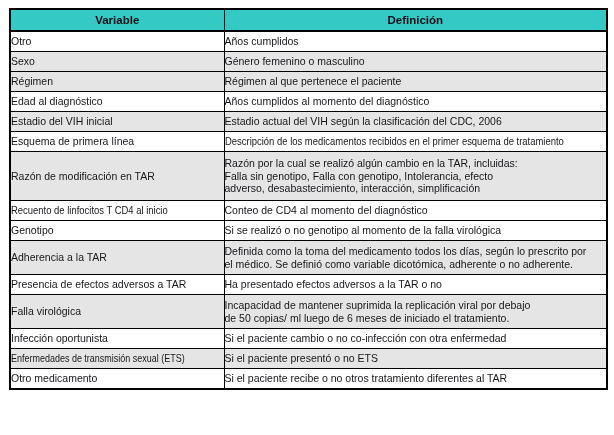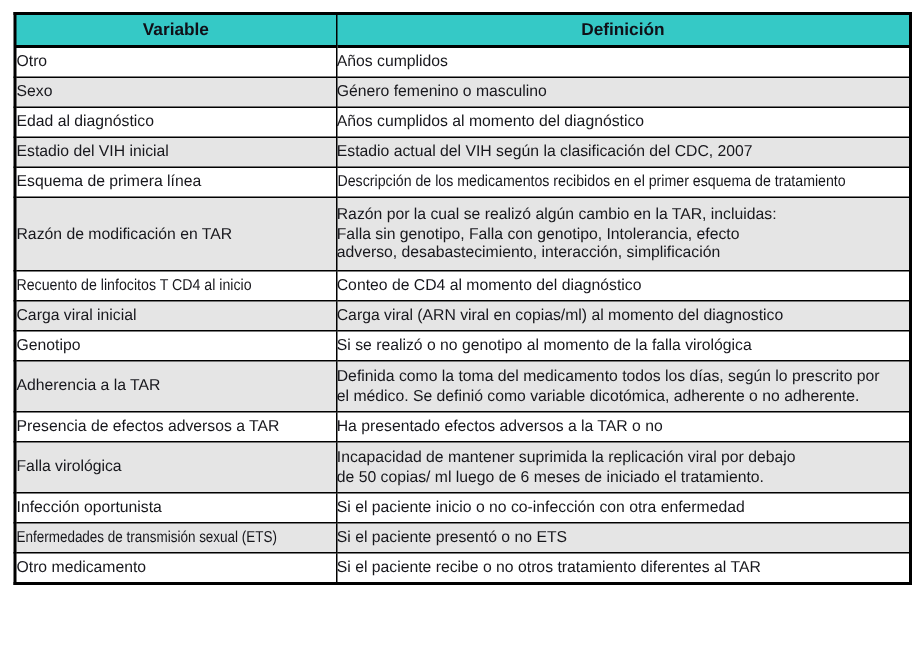--- a/index.html
+++ b/index.html
@@ -108,34 +108,42 @@
             </td>
           </tr>
           <tr class="shade h-1">
             <td class="cell">
               <span class="txt">Sexo</span>
             </td>
             <td class="cell">
               <span class="txt">Género femenino o masculino</span>
             </td>
           </tr>
+          <tr class="shade h-1">
+            <td class="cell">
+              <span class="txt">Régimen</span>
+            </td>
+            <td class="cell">
+              <span class="txt">Régimen al que pertenece el paciente</span>
+            </td>
+          </tr>
           <tr class="plain h-1">
             <td class="cell">
               <span class="txt">Edad al diagnóstico</span>
             </td>
             <td class="cell">
               <span class="txt">Años cumplidos al momento del diagnóstico</span>
             </td>
           </tr>
           <tr class="shade h-1">
             <td class="cell">
               <span class="txt">Estadio del VIH inicial</span>
             </td>
             <td class="cell">
-              <span class="txt">Estadio actual del VIH según la clasificación del CDC, 2007</span>
+              <span class="txt">Estadio actual del VIH según la clasificación del CDC, 2006</span>
             </td>
           </tr>
           <tr class="plain h-1">
             <td class="cell">
               <span class="txt">Esquema de primera línea</span>
             </td>
             <td class="cell">
               <span class="txt cond">Descripción de los medicamentos recibidos en el primer esquema de tratamiento</span>
             </td>
           </tr>
@@ -150,28 +158,20 @@
             </td>
           </tr>
           <tr class="plain h-1">
             <td class="cell">
               <span class="txt cond">Recuento de linfocitos T CD4 al inicio</span>
             </td>
             <td class="cell">
               <span class="txt">Conteo de CD4 al momento del diagnóstico</span>
             </td>
           </tr>
-          <tr class="shade h-1">
-            <td class="cell">
-              <span class="txt">Carga viral inicial</span>
-            </td>
-            <td class="cell">
-              <span class="txt">Carga viral (ARN viral en copias/ml) al momento del diagnostico</span>
-            </td>
-          </tr>
           <tr class="plain h-1">
             <td class="cell">
               <span class="txt">Genotipo</span>
             </td>
             <td class="cell">
               <span class="txt">Si se realizó o no genotipo al momento de la falla virológica</span>
             </td>
           </tr>
           <tr class="shade h-2 multi">
             <td class="cell">
@@ -197,21 +197,21 @@
             <td class="cell">
               <span class="txt">Incapacidad de mantener suprimida la replicación viral por debajo
 de 50 copias/ ml luego de 6 meses de iniciado el tratamiento.</span>
             </td>
           </tr>
           <tr class="plain h-1">
             <td class="cell">
               <span class="txt">Infección oportunista</span>
             </td>
             <td class="cell">
-              <span class="txt">Si el paciente inicio o no co-infección con otra enfermedad</span>
+              <span class="txt">Si el paciente cambio o no co-infección con otra enfermedad</span>
             </td>
           </tr>
           <tr class="shade h-1">
             <td class="cell">
               <span class="txt cond-strong">Enfermedades de transmisión sexual (ETS)</span>
             </td>
             <td class="cell">
               <span class="txt">Si el paciente presentó o no ETS</span>
             </td>
           </tr>

